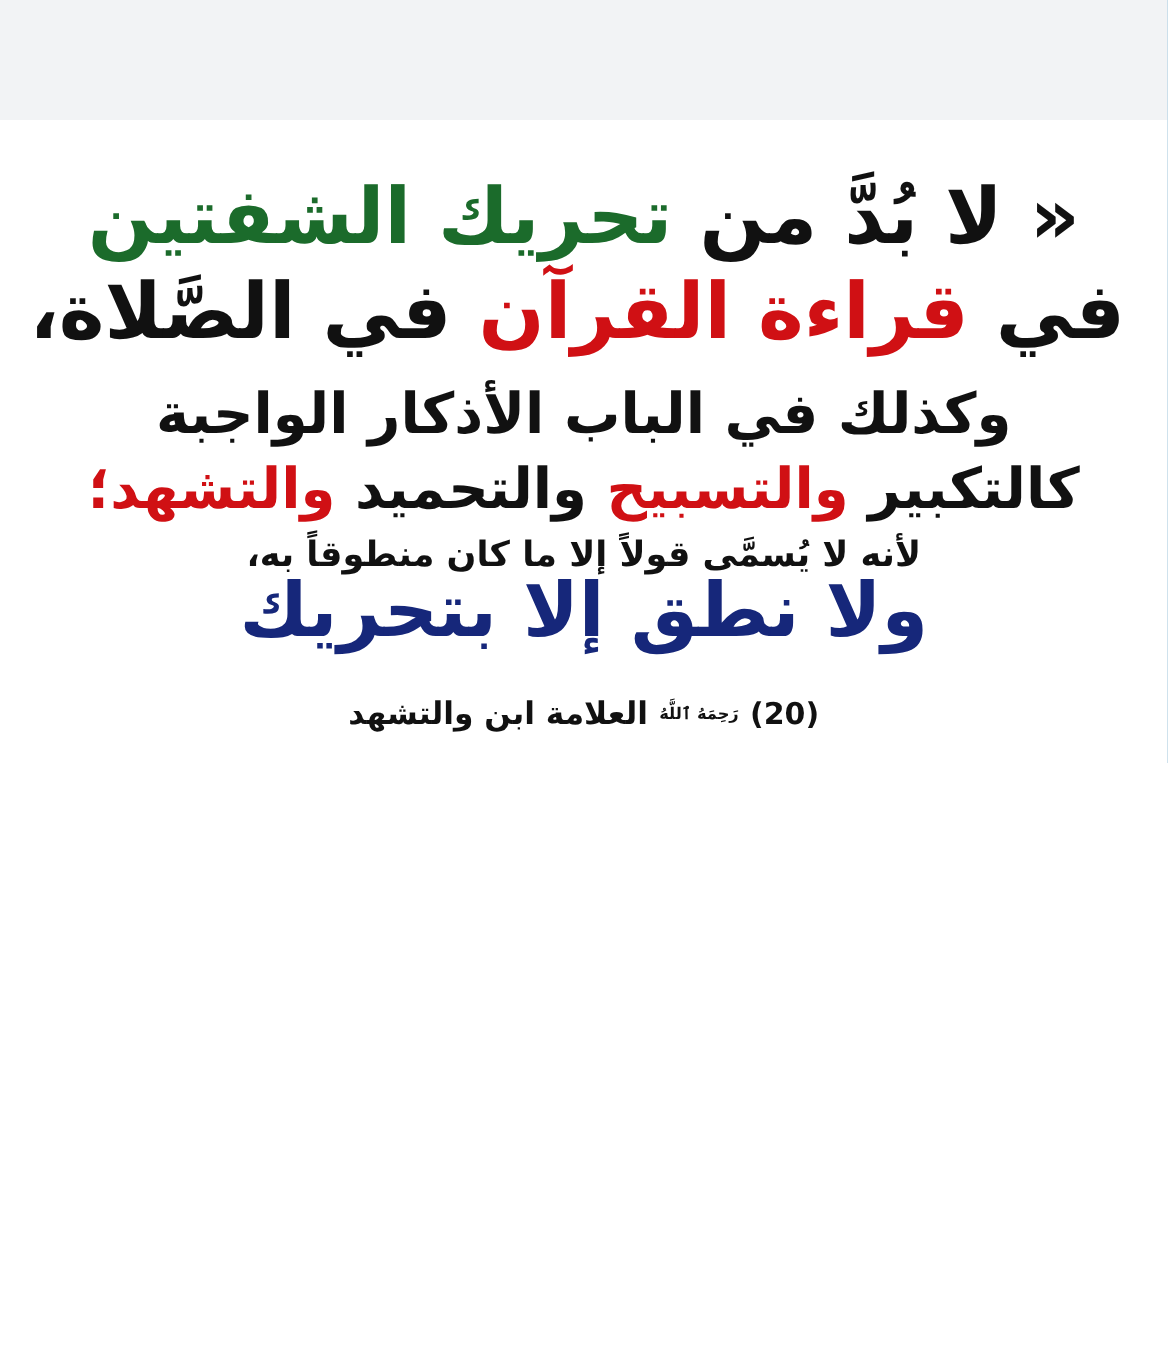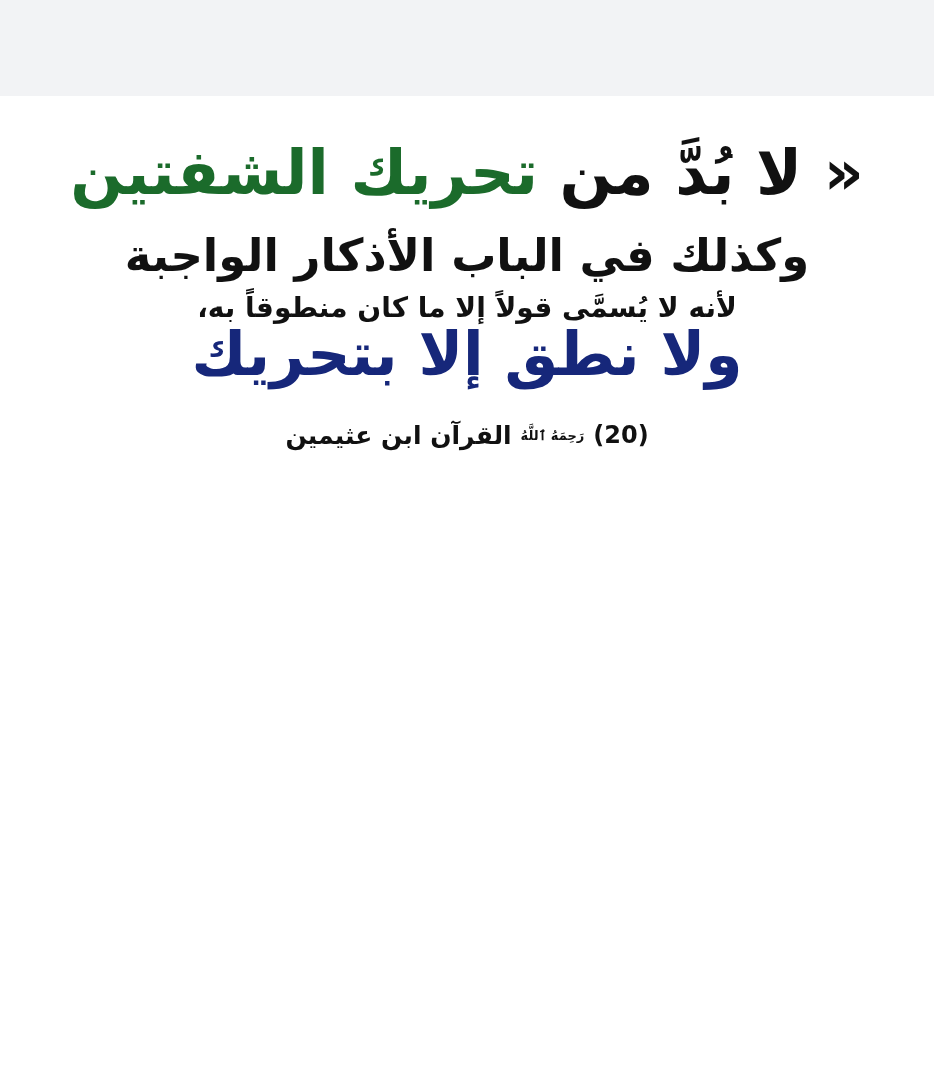--- a/index.html
+++ b/index.html
@@ -104,33 +104,44 @@
   <div class="card">
 
     <div class="quote-body">
 
       <div class="line l1">
         <span class="black">«</span>
         <span class="black">لا بُدَّ من</span>
         <span class="green">تحريك الشفتين</span>
       </div>
 
+      <div class="line l2">
+        <span class="black">في</span>
+        <span class="red">قراءة القرآن</span>
+        <span class="black">في الصَّلاة،</span>
+      </div>
 
       <div class="line l3 black">وكذلك في الباب الأذكار الواجبة</div>
 
+      <div class="line l4">
+        <span class="black">كالتكبير</span>
+        <span class="red">والتسبيح</span>
+        <span class="black">والتحميد</span>
+        <span class="red">والتشهد؛</span>
+      </div>
 
       <div class="line l5 black">لأنه لا يُسمَّى قولاً إلا ما كان منطوقاً به،</div>
 
       <div class="line l6 blue">ولا نطق إلا بتحريك</div>
 
 
     </div>
 
     <div class="attribution">
       <span class="attr-num">(20)</span>
       <span class="attr-honorific">رَحِمَهُ ٱللَّهُ</span>
-      <span>القرآن ابن عثيمين</span>
+      <span>العلامة ابن والتشهد</span>
     </div>
 
     <div class="bottom-pad"></div>
 
   </div>
 </div>
 
 </body></html>

